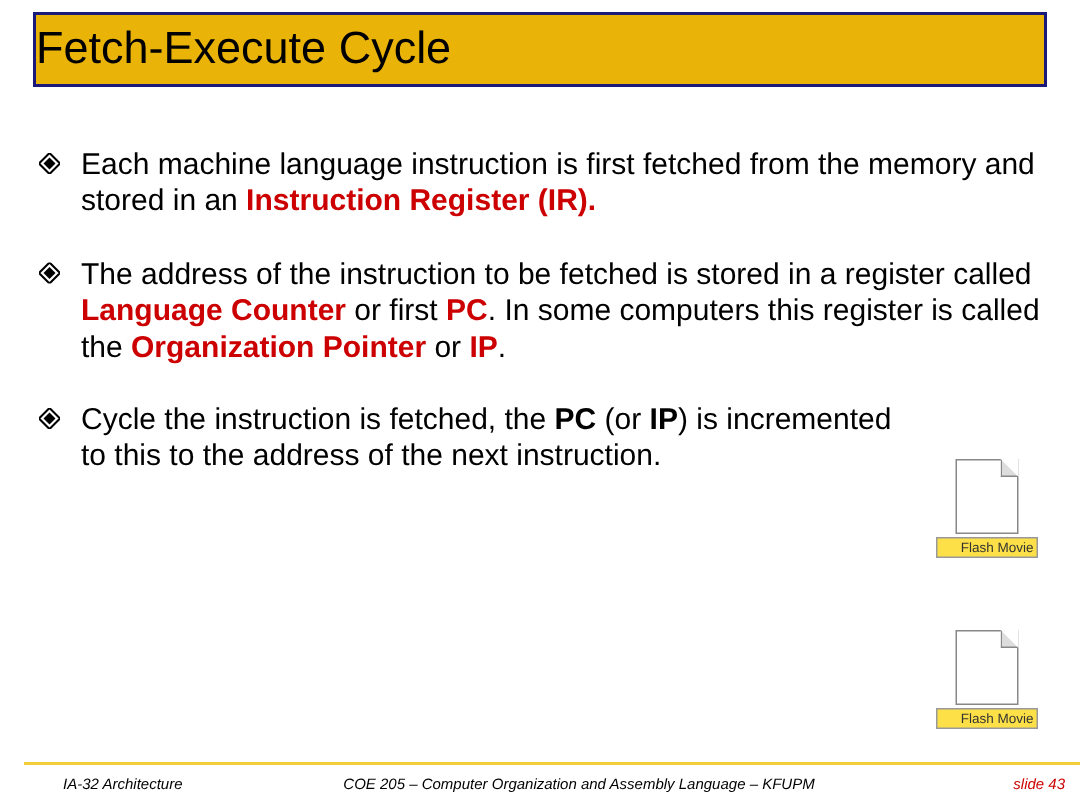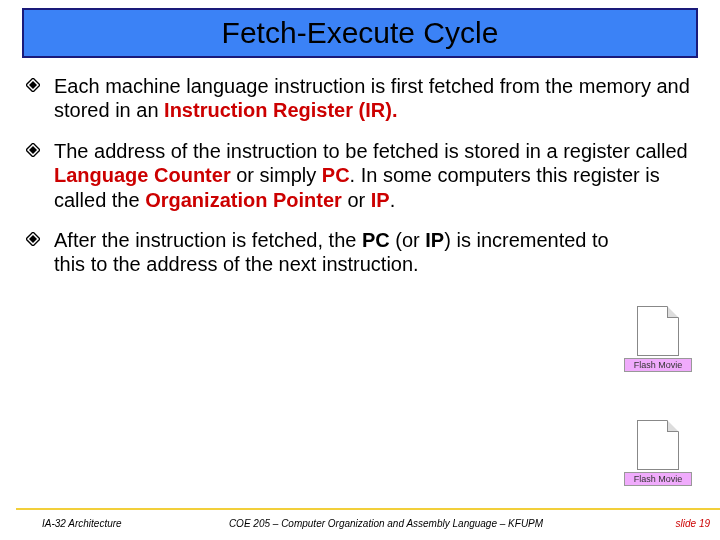--- a/index.html
+++ b/index.html
@@ -1,31 +1,31 @@
 <!DOCTYPE html>
 <html><head>
 <meta charset="utf-8">
 <style>
   * { margin: 0; padding: 0; box-sizing: border-box; }
   html, body { width: 720px; height: 540px; font-family: Arial, "Helvetica Neue", sans-serif; background: #fff; }
   .slide { position: relative; width: 720px; height: 540px; }
   .title-box {
     position: absolute; left: 22px; top: 8px; width: 676px; height: 50px;
-    background: #3b82f6; border: 2px solid #1a1a7a;
-    display: flex; align-items: center; justify-content: center;
+    background: #eab308; border: 2px solid #1a1a7a;
+    display: flex; align-items: center; 
   }
   .title-box h1 {
     font-family: "Comic Sans MS", "Comic Sans", cursive, sans-serif;
     font-size: 30px; font-weight: 400; color: #000;
   }
   .body {
     position: absolute; left: 26px; top: 74px; width: 668px;
     font-size: 20px; line-height: 1.22; color: #000;
   }
-  .bullet { position: relative; padding-left: 28px; margin-bottom: 16px; }
+  .bullet { position: relative; padding-left: 28px; margin-bottom: 16px; margin-top: 24px; }
   .bullet .dia {
     position: absolute; left: 0; top: 4px; width: 14px; height: 14px;
     display: inline-block;
   }
   .bullet .dia svg { width: 14px; height: 14px; display: block; }
   .red { color: #cc0000; }
   .flash-icon {
     position: absolute; width: 68px; text-align: center;
     font-size: 10px; color: #333;
   }
@@ -38,22 +38,22 @@
     width: 0; height: 0; border-top: 12px solid #fff; border-left: 12px solid transparent;
   }
   .flash-icon .page::after {
     content: ""; position: absolute; right: -1px; top: -1px;
     width: 0; height: 0; border-top: 12px solid #ccc; border-left: 12px solid #ccc;
     clip-path: polygon(0 0, 100% 100%, 0 100%);
     border: none; width: 11px; height: 11px; background: #ddd;
     border-left: 1px solid #888; border-bottom: 1px solid #888;
   }
   .flash-icon .label {
-    display: block; border: 1px solid #999; background: #f0abfc;
-    font-size: 9px; padding: 1px 2px; white-space: nowrap;
+    display: block; border: 1px solid #999; background: #fde047;
+    font-size: 9px; padding: 1px 2px; white-space: nowrap; text-align: right;
   }
   .footer {
     position: absolute; left: 16px; bottom: 8px; width: 720px; height: 18px;
     font-size: 10px; font-style: italic; color: #000;
     display: flex; align-items: center;
   }
   .footer .f-left { position: absolute; left: 26px; }
   .footer .f-center { width: 100%; text-align: center; padding-left: 20px; }
   .footer .f-right { position: absolute; right: 26px; color: #cc0000; font-style: italic; }
   .footer .stripe {
@@ -84,49 +84,49 @@
     </div>
 
     <div class="bullet">
       <span class="dia">
         <svg viewBox="0 0 14 14">
             <polygon points="7,0 14,7 7,14 0,7" fill="none" stroke="#000" stroke-width="1.4"></polygon>
             <polygon points="7,3 11,7 7,11 3,7" fill="#000"></polygon>
           </svg>
       </span>
       <span>
-        <span>The address of the instruction to be fetched is stored in a register called </span><b class="red">Language Counter</b><span>  or simply </span><b class="red">PC</b><span>. In some computers this register is called the </span><b class="red">Organization Pointer</b><span> or </span><b class="red">IP</b><span>.</span>
+        <span>The address of the instruction to be fetched is stored in a register called </span><b class="red">Language Counter</b><span>  or first </span><b class="red">PC</b><span>. In some computers this register is called the </span><b class="red">Organization Pointer</b><span> or </span><b class="red">IP</b><span>.</span>
       </span>
     </div>
 
     <div class="bullet" style="padding-right:80px;">
       <span class="dia">
         <svg viewBox="0 0 14 14">
             <polygon points="7,0 14,7 7,14 0,7" fill="none" stroke="#000" stroke-width="1.4"></polygon>
             <polygon points="7,3 11,7 7,11 3,7" fill="#000"></polygon>
           </svg>
       </span>
       <span>
-        <span>After the instruction is fetched, the </span><b>PC</b><span> (or </span><b>IP</b><span>) is incremented to this to the address of the next instruction.</span>
+        <span>Cycle the instruction is fetched, the </span><b>PC</b><span> (or </span><b>IP</b><span>) is incremented to this to the address of the next instruction.</span>
       </span>
     </div>
 
 
   </div>
 
   <div class="flash-icon" style="right:28px; top:306px;">
     <div class="page"></div>
     <span class="label">Flash Movie</span>
   </div>
 
   <div class="flash-icon" style="right:28px; top:420px;">
     <div class="page"></div>
     <span class="label">Flash Movie</span>
   </div>
 
   <div class="footer">
     <div class="stripe"></div>
     <span class="f-left">IA-32 Architecture</span>
     <span class="f-center">COE 205 – Computer Organization and Assembly Language – KFUPM</span>
-    <span class="f-right">slide 19</span>
+    <span class="f-right">slide 43</span>
   </div>
 
 </div>
 
 </body></html>

